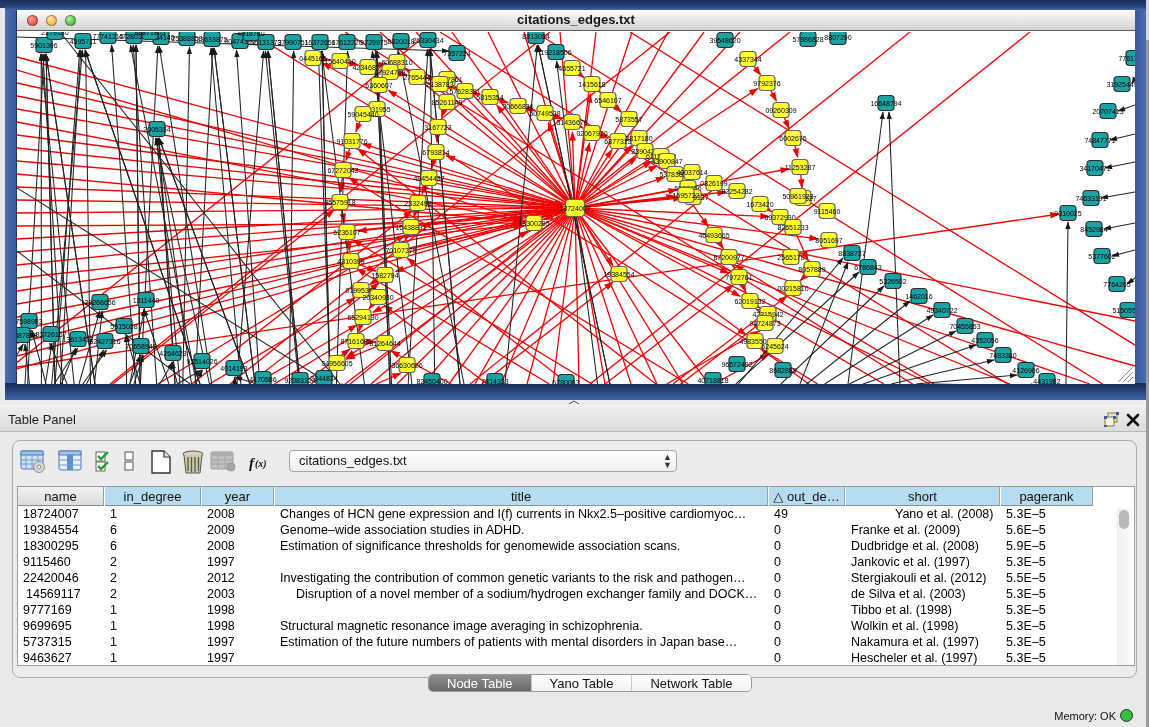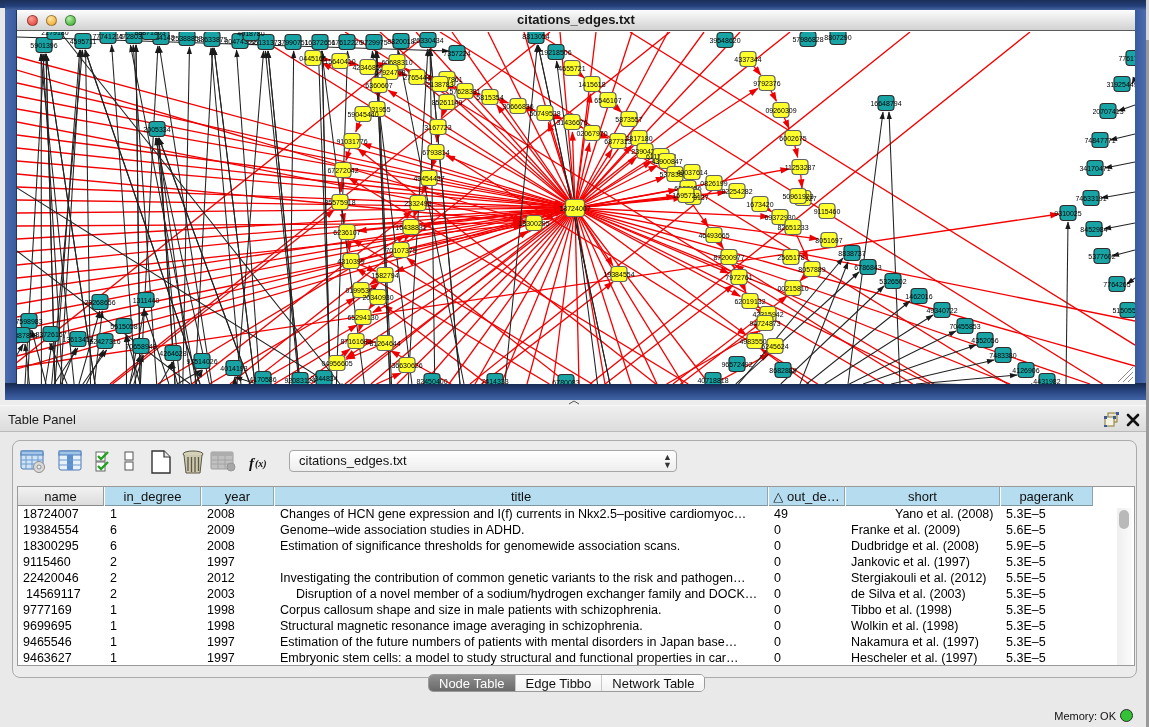--- a/index.html
+++ b/index.html
@@ -24,21 +24,21 @@
 .hblue{background:#b5dcef}
 #tbody{position:absolute;left:0;top:20px;width:1116px;height:159px;overflow:hidden}
 .trow{position:absolute;left:0;width:1116px;height:16px}
 .cell{position:absolute;top:0;height:16px;font-size:12.5px;line-height:15px;color:#000;white-space:nowrap;overflow:hidden}
 #sbar{position:absolute;right:2px;top:21px;width:15px;height:157px;background:linear-gradient(90deg,#efefef,#fbfbfb)}
 #sbar .thumb{position:absolute;left:2px;top:2px;width:10px;height:19px;background:#b9b9b9;border-radius:5px}
 #toolbar{position:absolute;left:17px;top:448px;height:32px}
 #combo{position:absolute;left:289px;top:450px;width:388px;height:22px;background:linear-gradient(180deg,#ffffff,#eeeeee);border:1px solid #a6a6a6;border-radius:4px;font-size:13px;line-height:20px;color:#111;padding-left:9px}
 #combo .arr{position:absolute;right:4px;top:2px;font-size:9px;color:#333;line-height:8px}
 #tabs{position:absolute;left:428px;top:674px;height:18px;display:flex;border:1px solid #9a9a9a;border-radius:5px;overflow:hidden;background:#fff}
-.tab{font-size:13px;line-height:17px;padding:0 10px;color:#111;background:linear-gradient(180deg,#ffffff,#f2f2f2)}
+.tab{font-size:13px;line-height:17px;padding:0 18px;color:#111;background:linear-gradient(180deg,#ffffff,#f2f2f2)}
 .tabsel{background:linear-gradient(180deg,#8f8f8f,#6a6a6a);color:#fff}
 .tabsep{width:1px;background:#c8c8c8}
 #memory{position:absolute;right:33px;top:710px;font-size:11px;color:#111}
 #memdot{position:absolute;right:16px;top:709px;width:13px;height:13px;border-radius:50%;background:#33c136;border:1px solid #2b2b2b}
 #redge{position:absolute;right:0;top:0;width:3px;height:727px;background:#9a9a9a}
 #redge2{position:absolute;right:0;top:0;width:3px;height:40px;background:#d7d7d7}
 </style></head><body>
 <div id="topnavy"></div>
 <div id="frame">
  <div class="side" style="left:0"></div>
@@ -790,59 +790,57 @@
         <div class="cell" style="left:189px;width:65px">2003</div>
         <div class="cell" style="left:278px;width:486px">Disruption of a novel member of a sodium/hydrogen exchanger family and DOCK…</div>
         <div class="cell" style="left:756px;width:69px">0</div>
         <div class="cell" style="left:833px;width:147px">de Silva et al. (2003)</div>
         <div class="cell" style="left:988px;width:85px">5.3E–5</div>
       </div>
       <div class="trow" style="top:96px">
         <div class="cell" style="left:5px;width:79px">9777169</div>
         <div class="cell" style="left:92px;width:89px">1</div>
         <div class="cell" style="left:189px;width:65px">1998</div>
-        <div class="cell" style="left:262px;width:486px">Corpus callosum shape and size in male patients with schizophrenia.</div>
         <div class="cell" style="left:756px;width:69px">0</div>
         <div class="cell" style="left:833px;width:147px">Tibbo et al. (1998)</div>
         <div class="cell" style="left:988px;width:85px">5.3E–5</div>
       </div>
       <div class="trow" style="top:112px">
         <div class="cell" style="left:5px;width:79px">9699695</div>
         <div class="cell" style="left:92px;width:89px">1</div>
         <div class="cell" style="left:189px;width:65px">1998</div>
         <div class="cell" style="left:262px;width:486px">Structural magnetic resonance image averaging in schizophrenia.</div>
         <div class="cell" style="left:756px;width:69px">0</div>
         <div class="cell" style="left:833px;width:147px">Wolkin et al. (1998)</div>
         <div class="cell" style="left:988px;width:85px">5.3E–5</div>
       </div>
       <div class="trow" style="top:128px">
-        <div class="cell" style="left:5px;width:79px">9465546</div>
+        <div class="cell" style="left:5px;width:79px">5737315</div>
         <div class="cell" style="left:92px;width:89px">1</div>
         <div class="cell" style="left:189px;width:65px">1997</div>
         <div class="cell" style="left:262px;width:486px">Estimation of the future numbers of patients with mental disorders in Japan base…</div>
         <div class="cell" style="left:756px;width:69px">0</div>
         <div class="cell" style="left:833px;width:147px">Nakamura et al. (1997)</div>
         <div class="cell" style="left:988px;width:85px">5.3E–5</div>
       </div>
       <div class="trow" style="top:144px">
         <div class="cell" style="left:5px;width:79px">9463627</div>
         <div class="cell" style="left:92px;width:89px">1</div>
         <div class="cell" style="left:189px;width:65px">1997</div>
-        <div class="cell" style="left:262px;width:486px">Embryonic stem cells: a model to study structural and functional properties in car…</div>
         <div class="cell" style="left:756px;width:69px">0</div>
         <div class="cell" style="left:833px;width:147px">Hescheler et al. (1997)</div>
         <div class="cell" style="left:988px;width:85px">5.3E–5</div>
       </div>
     </div>
  <div id="sbar">
       <div class="thumb"></div>
     </div>
 </div>
 <div id="tabs">
  <div class="tab tabsel">Node Table</div>
     <div class="tabsep"></div>
- <div class="tab">Edge Tibbo</div>
+ <div class="tab">Yano Table</div>
     <div class="tabsep"></div>
  <div class="tab">Network Table</div>
 </div>
 <div id="memory">Memory: OK</div>
 <div id="memdot"></div>
 <div id="redge"></div>
 <div id="redge2"></div>
 </body></html>

